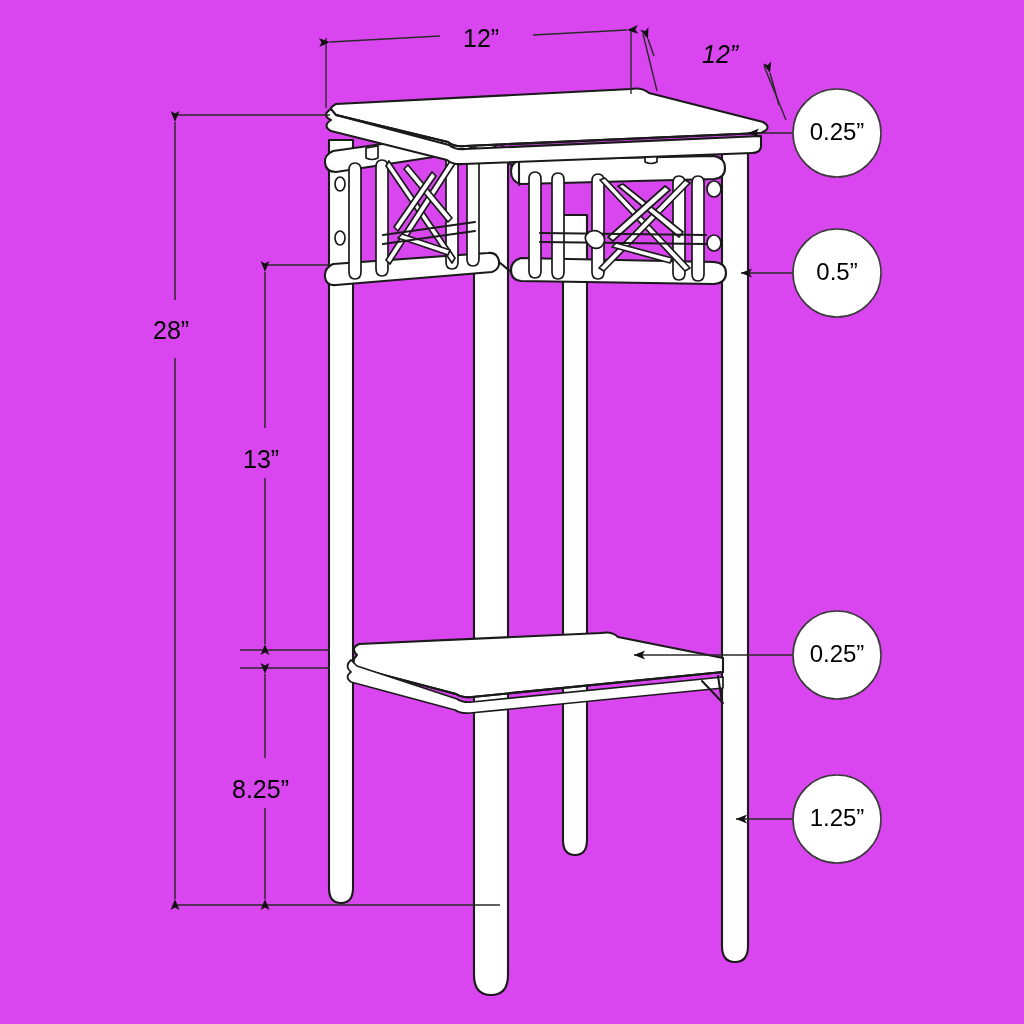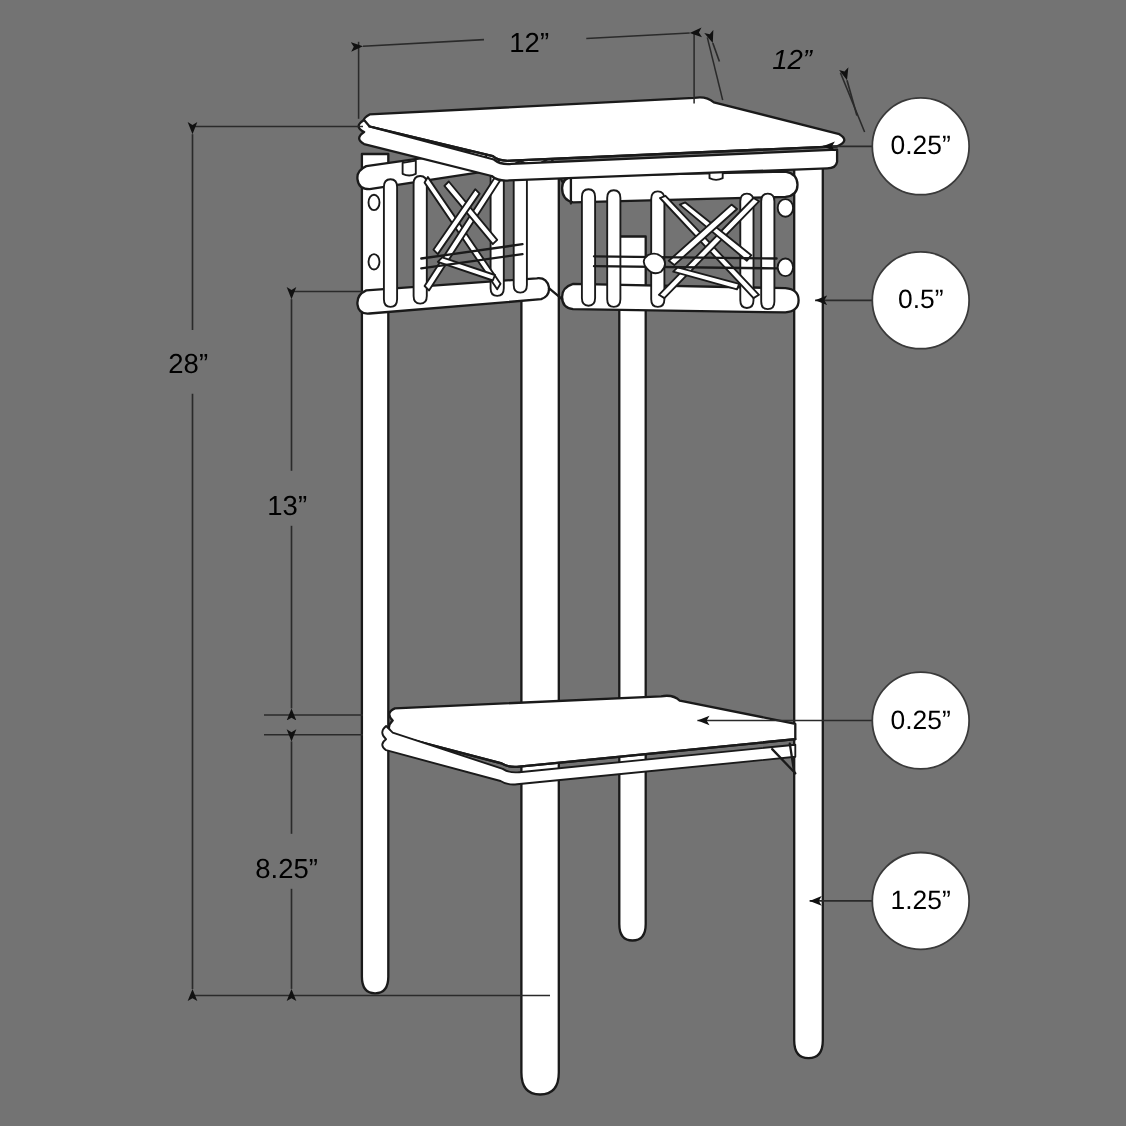--- a/index.html
+++ b/index.html
@@ -10,21 +10,21 @@
   body {
     width: 1024px;
     height: 1024px;
     font-family: "Liberation Sans", sans-serif;
     overflow: hidden;
   }
   #canvas {
     position: relative;
     width: 1024px;
     height: 1024px;
-    background: #737373;
+    background: #d946ef;
   }
   svg.drawing {
     position: absolute;
     top: 0;
     left: 0;
     width: 1024px;
     height: 1024px;
   }
   .furn-line {
     fill: none;

